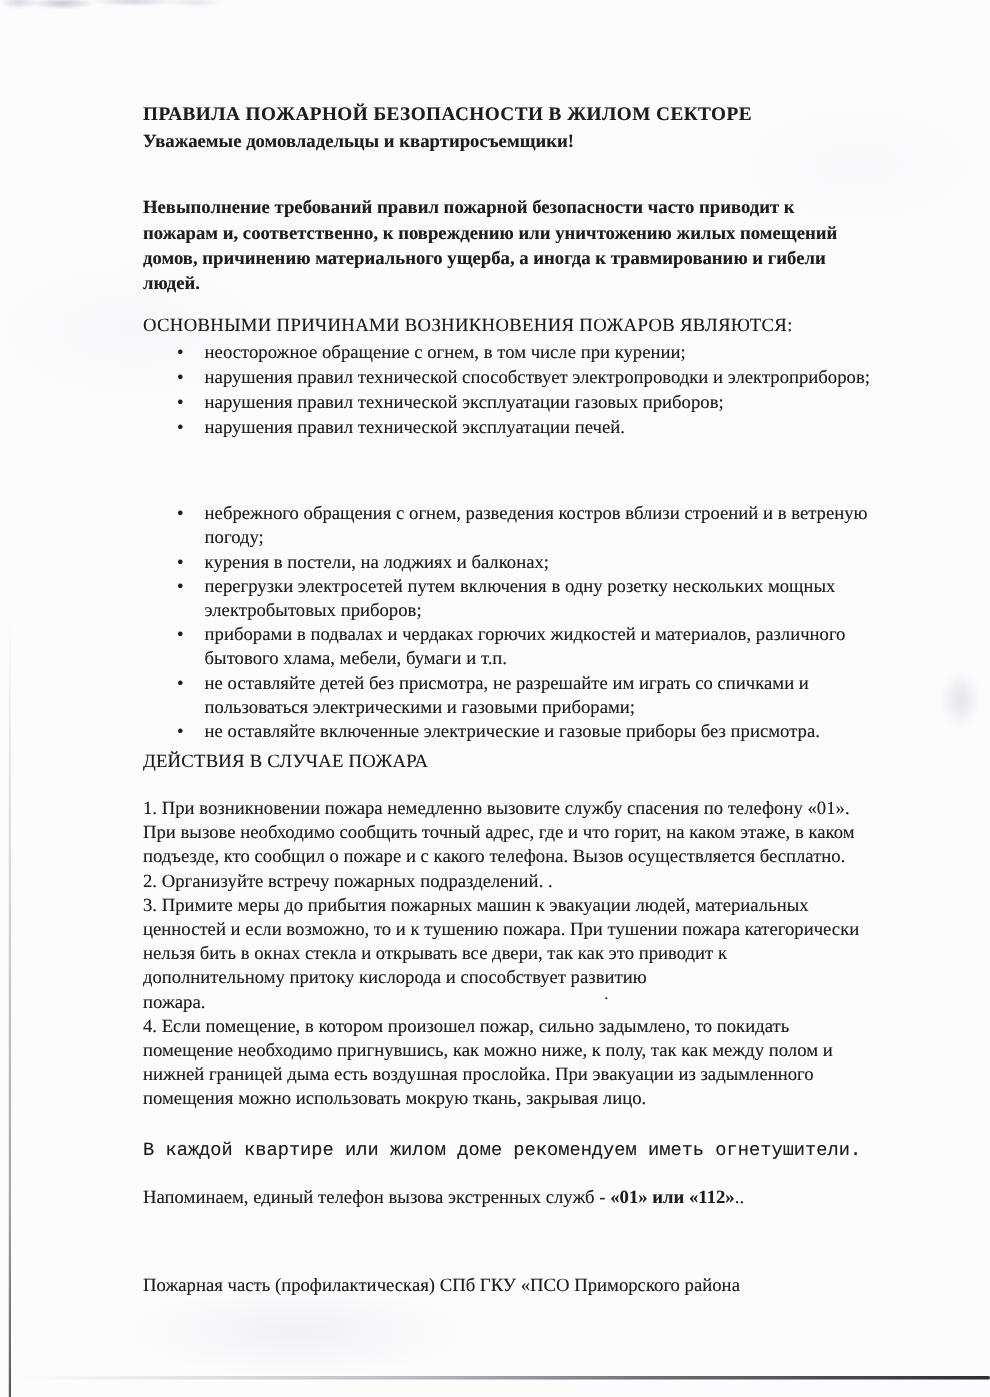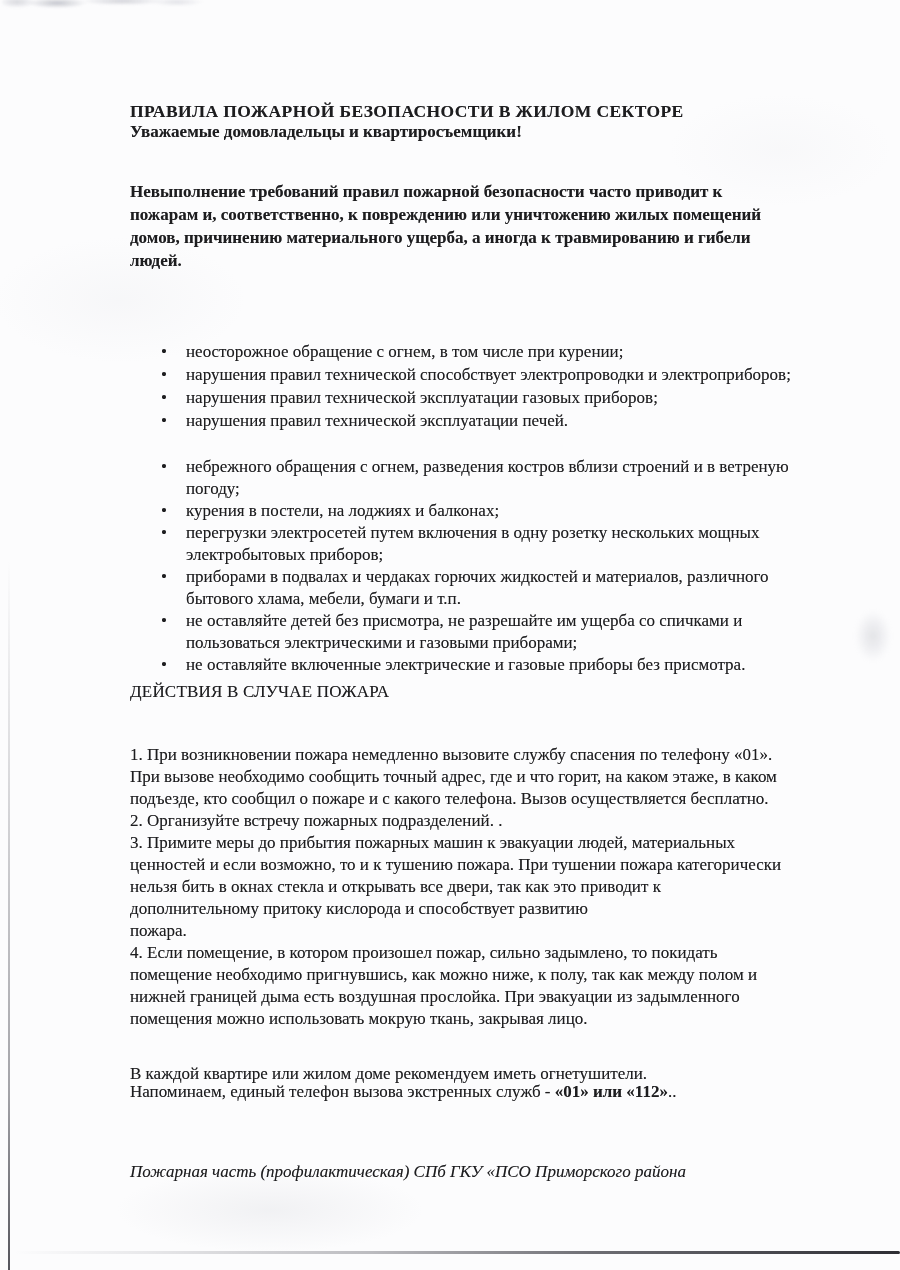--- a/index.html
+++ b/index.html
@@ -13,40 +13,40 @@
   }
   .page {
     position:absolute; inset:0;
     background:
       radial-gradient(220px 60px at 270px 1210px, rgba(190,192,200,0.18), rgba(190,192,200,0) 70%),
       radial-gradient(180px 90px at 120px 300px, rgba(200,202,210,0.10), rgba(200,202,210,0) 70%),
       radial-gradient(160px 80px at 780px 150px, rgba(200,202,210,0.08), rgba(200,202,210,0) 70%),
       #fcfcfd;
     overflow:hidden;
   }
-  .blk { position:absolute; left:130px; width:762px; font-size:17px; text-shadow:0 0 0.5px rgba(30,30,35,0.45);margin-top:20px; }
+  .blk { position:absolute; left:130px; width:762px; font-size:17px; text-shadow:0 0 0.5px rgba(30,30,35,0.45); }
   .pre { white-space:pre; }
   .b   { font-weight:bold; }
   #title           { top:81px;  font-weight:bold; font-size:17.5px; letter-spacing:0.4px; }
   #salutation      { top:102px; font-weight:bold; }
   #intro           { top:160px; font-weight:bold; line-height:23px; }
   #causes-heading  { top:269px; letter-spacing:0.3px; }
   ul.doc-list { list-style:none; margin:0; padding:0; }
   ul.doc-list li { position:relative; padding-left:56px; white-space:pre; }
   ul.doc-list li::before { content:"\2022"; position:absolute; left:31px; top:0; }
-  #causes          { top:308px;margin-top:32px; } #causes li { line-height:23px; }
+  #causes          { top:308px; } #causes li { line-height:23px; }
   #warning         { top:417px; }
   #prohibitions    { top:456px; } #prohibitions li { line-height:22px;font-family:Liberation Serif, serif; }
   #actions-heading { top:682px; font-weight:normal; letter-spacing:0.2px; }
   #actions         { top:724px; line-height:22px; }
   #actions .action-item { white-space:pre; }
   #stray-mark      { position:absolute; left:549px; top:893px; width:10px; font-size:17px; color:#3a3a3e; }
-  #extinguisher    { top:1044px; }
+  #extinguisher    { top:1020px;font-family:Liberation Mono, monospace; }
   #reminder        { top:1062px; }
-  #footer          { top:1142px; font-style:italic; }
+  #footer          { top:1142px; }
   
   .smudge-top {
     position:absolute; left:2px; top:-3px; width:210px; height:15px;
     background:
       radial-gradient(40px 7px at 55px 6px, rgba(150,153,165,0.55), rgba(150,153,165,0) 75%),
       radial-gradient(55px 6px at 120px 4px, rgba(160,162,175,0.45), rgba(160,162,175,0) 75%),
       radial-gradient(35px 6px at 175px 5px, rgba(170,172,185,0.30), rgba(170,172,185,0) 75%),
       radial-gradient(25px 8px at 15px 5px, rgba(160,162,175,0.40), rgba(160,162,175,0) 75%);
     filter:blur(1px);
   }
@@ -77,38 +77,39 @@
 
   <h1 id="title" class="blk">ПРАВИЛА ПОЖАРНОЙ БЕЗОПАСНОСТИ В ЖИЛОМ СЕКТОРЕ</h1>
 
   <p id="salutation" class="blk">Уважаемые домовладельцы и квартиросъемщики!</p>
 
   <p id="intro" class="blk pre">Невыполнение требований правил пожарной безопасности часто приводит к
 пожарам и, соответственно, к повреждению или уничтожению жилых помещений
 домов, причинению материального ущерба, а иногда к травмированию и гибели
 людей.</p>
 
+  <p id="causes-heading" class="blk">ОСНОВНЫМИ ПРИЧИНАМИ ВОЗНИКНОВЕНИЯ ПОЖАРОВ ЯВЛЯЮТСЯ:</p>
 
   <ul id="causes" class="blk doc-list">
       <li>неосторожное обращение с огнем, в том числе при курении;</li>
       <li>нарушения правил технической способствует электропроводки и электроприборов;</li>
       <li>нарушения правил технической эксплуатации газовых приборов;</li>
       <li>нарушения правил технической эксплуатации печей.</li>
     </ul>
 
 
   <ul id="prohibitions" class="blk doc-list">
       <li>небрежного обращения с огнем, разведения костров вблизи строений и в ветреную
 погоду;</li>
       <li>курения в постели, на лоджиях и балконах;</li>
       <li>перегрузки электросетей путем включения в одну розетку нескольких мощных
 электробытовых приборов;</li>
       <li>приборами в подвалах и чердаках горючих жидкостей и материалов, различного
 бытового хлама, мебели, бумаги и т.п.</li>
-      <li>не оставляйте детей без присмотра, не разрешайте им ущерба со спичками и
+      <li>не оставляйте детей без присмотра, не разрешайте им играть со спичками и
 пользоваться электрическими и газовыми приборами;</li>
       <li>не оставляйте включенные электрические и газовые приборы без присмотра.</li>
     </ul>
 
   <h2 id="actions-heading" class="blk" style="margin:0; font-size:17px;">ДЕЙСТВИЯ В СЛУЧАЕ ПОЖАРА</h2>
 
   <div id="actions" class="blk">
       <div class="action-item">1. При возникновении пожара немедленно вызовите службу спасения по телефону «01».
 При вызове необходимо сообщить точный адрес, где и что горит, на каком этаже, в каком
 подъезде, кто сообщил о пожаре и с какого телефона. Вызов осуществляется бесплатно.</div>

